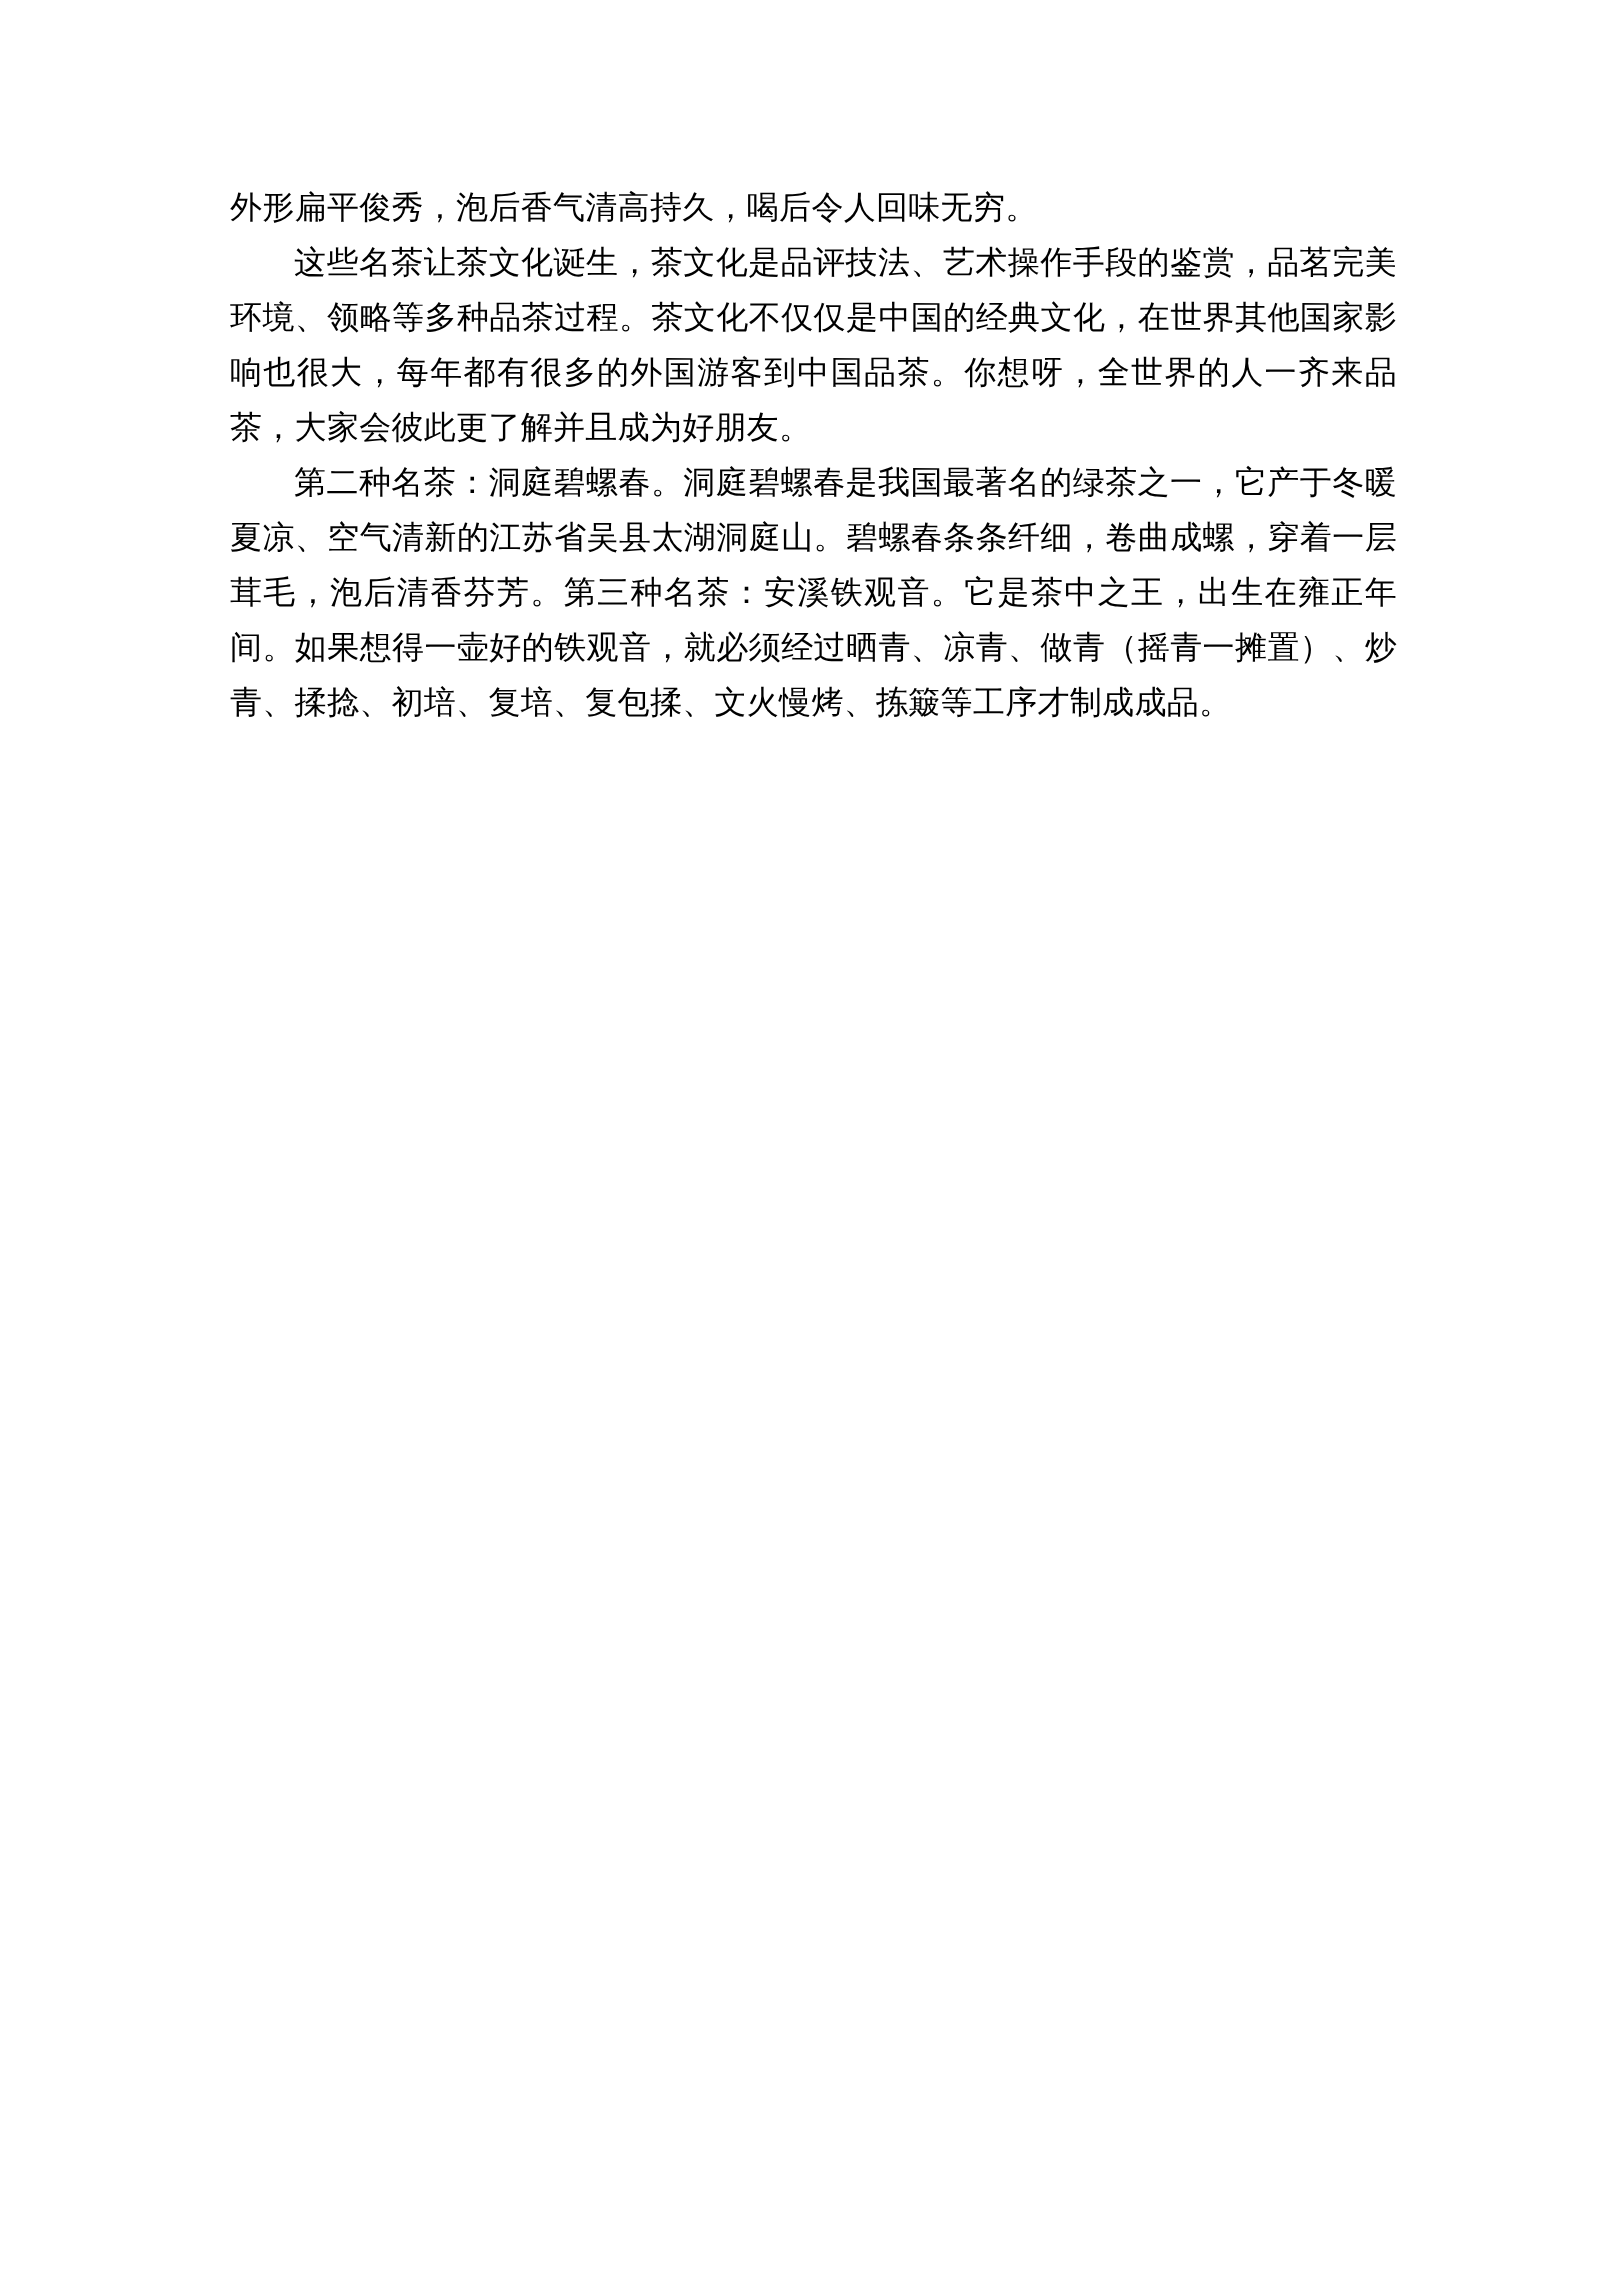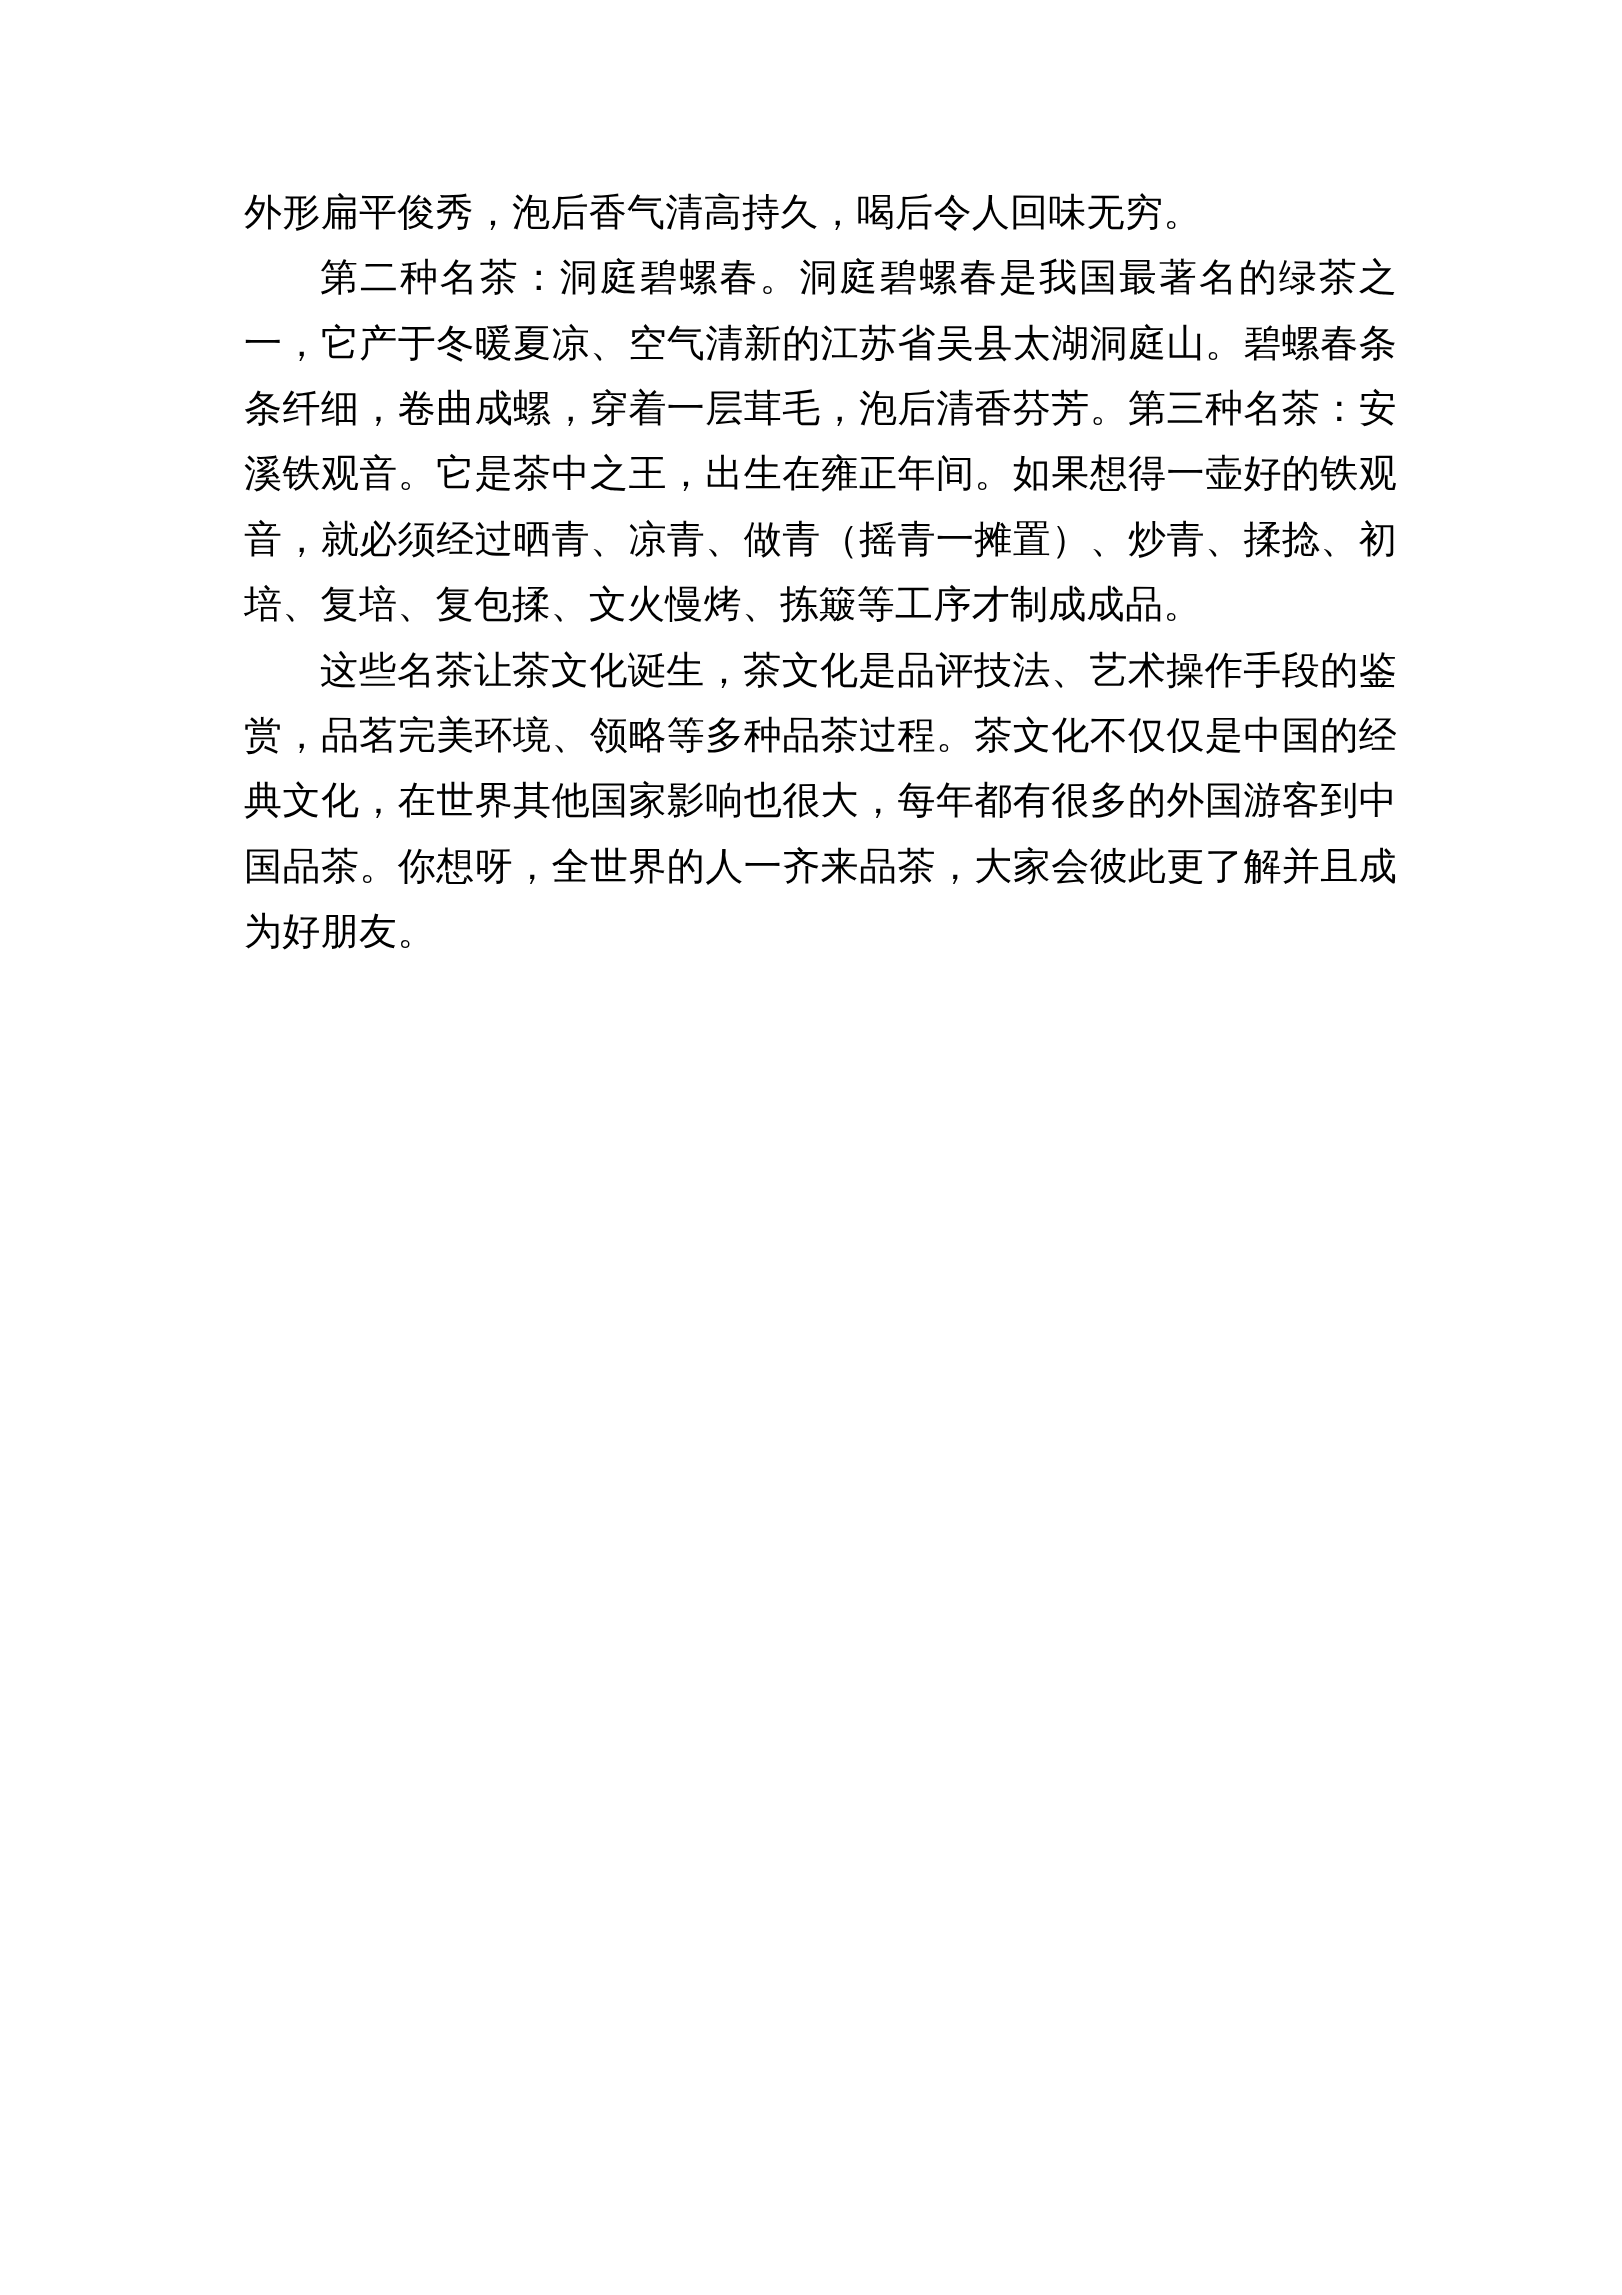--- a/index.html
+++ b/index.html
@@ -21,35 +21,35 @@
     background: #ffffff;
     box-sizing: border-box;
   }
   .content {
     position: absolute;
     left: 226px;
     top: 180px;
     width: 1171px;
   }
   .para {
-    font-size: 38px;
+    font-size: 32px;
     line-height: 1.72;
     text-align: justify;
     text-justify: inter-ideograph;
     letter-spacing: 0.3px;
-    margin: 0 0 0 18px;
+    margin: 0 0 0 4px;
     word-break: break-all;
   }
   .indent {
     text-indent: 2em;
   }
 </style>
 </head>
 <body>
 
 <div class="page">
   <div class="content">
     <p class="para">外形扁平俊秀，泡后香气清高持久，喝后令人回味无穷。</p>
+    <p class="para indent">这些名茶让茶文化诞生，茶文化是品评技法、艺术操作手段的鉴赏，品茗完美环境、领略等多种品茶过程。茶文化不仅仅是中国的经典文化，在世界其他国家影响也很大，每年都有很多的外国游客到中国品茶。你想呀，全世界的人一齐来品茶，大家会彼此更了解并且成为好朋友。</p>
     <p class="para indent">第二种名茶：洞庭碧螺春。洞庭碧螺春是我国最著名的绿茶之一，它产于冬暖夏凉、空气清新的江苏省吴县太湖洞庭山。碧螺春条条纤细，卷曲成螺，穿着一层茸毛，泡后清香芬芳。第三种名茶：安溪铁观音。它是茶中之王，出生在雍正年间。如果想得一壶好的铁观音，就必须经过晒青、凉青、做青（摇青一摊置）、炒青、揉捻、初培、复培、复包揉、文火慢烤、拣簸等工序才制成成品。</p>
-    <p class="para indent">这些名茶让茶文化诞生，茶文化是品评技法、艺术操作手段的鉴赏，品茗完美环境、领略等多种品茶过程。茶文化不仅仅是中国的经典文化，在世界其他国家影响也很大，每年都有很多的外国游客到中国品茶。你想呀，全世界的人一齐来品茶，大家会彼此更了解并且成为好朋友。</p>
   </div>
 </div>
 
 
 </body></html>

